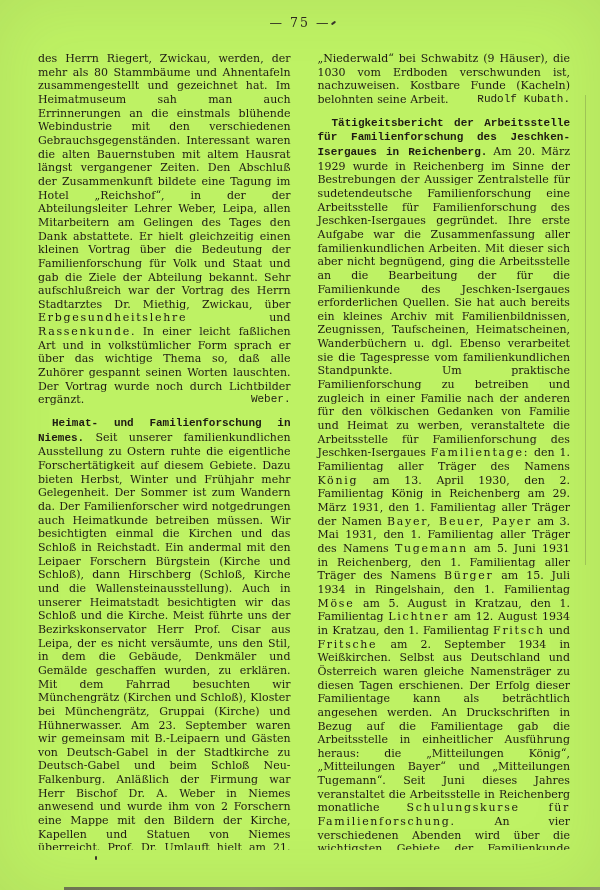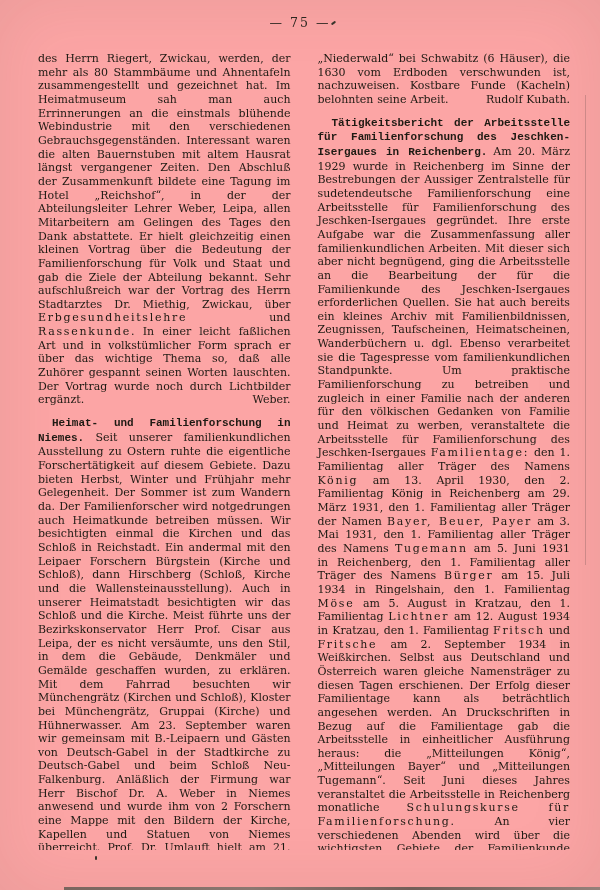--- a/index.html
+++ b/index.html
@@ -23,47 +23,47 @@
   .col{width:269px;height:806px;overflow:hidden;}
   p.par{
     margin:8px;text-align:justify;
     font-size:11px;line-height:13.65px;
     word-spacing:0.3px;
   }
   p.par.indent{text-indent:14px;}
   p.par.space-before{margin-top:9px;}
   .seg-bold{font-weight:bold;font-family:Liberation Mono, monospace;}
   .seg-spaced{letter-spacing:1.7px;}
-  .signature{float:right;padding-left:8px;}
+  .signature{float:right;padding-left:8px;font-family:Liberation Mono, monospace;}
   
   .band{
     position:absolute;bottom:0;left:64px;right:0;height:3px;
     background:linear-gradient(90deg,#5a564e 0%,#716d65 35%,#514d46 65%,#7d7971 100%);
     opacity:0.8;
   }
   .vline{
     position:absolute;top:95px;right:14px;width:1px;height:470px;
     background:rgba(60,55,48,0.22);
   }
   .speck{position:absolute;background:#3a352c;border-radius:1px;}
   .speck1{left:331px;top:22px;width:5px;height:2px;transform:rotate(-35deg);}
   .speck2{left:95px;top:856px;width:2px;height:4px;}
 </style>
 </head>
 <body>
 
-<div class="page" style="background: #fca5a5; color: rgb(30, 26, 19);">
+<div class="page" style="background: #bef264; color: rgb(30, 26, 19);">
   <div class="pageno">— 75 —</div>
   <div class="columns">
     <div class="col">
         <p class="par"><span>des Herrn Riegert, Zwickau, werden, der mehr als 80 Stammbäume und Ahnentafeln zusammengestellt und gezeichnet hat. Im Heimatmuseum sah man auch Errinnerungen an die einstmals blühende Webindustrie mit den verschiedenen Gebrauchsgegenständen. Interessant waren die alten Bauernstuben mit altem Hausrat längst vergangener Zeiten. Den Abschluß der Zusammenkunft bildete eine Tagung im Hotel „Reichshof“, in der der Abteilungsleiter Lehrer Weber, Leipa, allen Mitarbeitern am Gelingen des Tages den Dank abstattete. Er hielt gleichzeitig einen kleinen Vortrag über die Bedeutung der Familienforschung für Volk und Staat und gab die Ziele der Abteilung bekannt. Sehr aufschlußreich war der Vortrag des Herrn Stadtarztes Dr. Miethig, Zwickau, über </span><span class="seg-spaced">Erbgesundheitslehre</span><span> und </span><span class="seg-spaced">Rassenkunde</span><span>. In einer leicht faßlichen Art und in volkstümlicher Form sprach er über das wichtige Thema so, daß alle Zuhörer gespannt seinen Worten lauschten. Der Vortrag wurde noch durch Lichtbilder ergänzt.</span><span class="signature">Weber.</span></p>
         <p class="par indent space-before"><span class="seg-bold">Heimat- und Familienforschung in Niemes.</span><span> Seit unserer familienkundlichen Ausstellung zu Ostern ruhte die eigentliche Forschertätigkeit auf diesem Gebiete. Dazu bieten Herbst, Winter und Frühjahr mehr Gelegenheit. Der Sommer ist zum Wandern da. Der Familienforscher wird notgedrungen auch Heimatkunde betreiben müssen. Wir besichtigten einmal die Kirchen und das Schloß in Reichstadt. Ein andermal mit den Leipaer Forschern Bürgstein (Kirche und Schloß), dann Hirschberg (Schloß, Kirche und die Wallensteinausstellung). Auch in unserer Heimatstadt besichtigten wir das Schloß und die Kirche. Meist führte uns der Bezirkskonservator Herr Prof. Cisar aus Leipa, der es nicht versäumte, uns den Stil, in dem die Gebäude, Denkmäler und Gemälde geschaffen wurden, zu erklären. Mit dem Fahrrad besuchten wir Münchengrätz (Kirchen und Schloß), Kloster bei Münchengrätz, Gruppai (Kirche) und Hühnerwasser. Am 23. September waren wir gemeinsam mit B.-Leipaern und Gästen von Deutsch-Gabel in der Stadtkirche zu Deutsch-Gabel und beim Schloß Neu-Falkenburg. Anläßlich der Firmung war Herr Bischof Dr. A. Weber in Niemes anwesend und wurde ihm von 2 Forschern eine Mappe mit den Bildern der Kirche, Kapellen und Statuen von Niemes überreicht. Prof. Dr. Umlauft hielt am 21. September 1934 einen Vortrag über „Das Lichtbild im Dienste der Heimat- und Familienforschung“. Selbständige Forschungen betrieb Herr Pflastermeister Suske, dem es nach spärlichen Matrikenaufzeichnungen gelang, eine ehemalige Siedlung</span></p>
       </div>
     <div class="col">
-        <p class="par"><span>„Niederwald“ bei Schwabitz (6 Häuser), die 1630 vom Erdboden verschwunden ist, nachzuweisen. Kostbare Funde (Kacheln) belohnten seine Arbeit.</span><span class="signature">Rudolf Kubath.</span></p>
+        <p class="par"><span>„Niederwald“ bei Schwabitz (9 Häuser), die 1030 vom Erdboden verschwunden ist, nachzuweisen. Kostbare Funde (Kacheln) belohnten seine Arbeit.</span><span class="signature">Rudolf Kubath.</span></p>
         <p class="par indent space-before"><span class="seg-bold">Tätigkeitsbericht der Arbeitsstelle für Familienforschung des Jeschken-Isergaues in Reichenberg.</span><span> Am 20. März 1929 wurde in Reichenberg im Sinne der Bestrebungen der Aussiger Zentralstelle für sudetendeutsche Familienforschung eine Arbeitsstelle für Familienforschung des Jeschken-Isergaues gegründet. Ihre erste Aufgabe war die Zusammenfassung aller familienkundlichen Arbeiten. Mit dieser sich aber nicht begnügend, ging die Arbeitsstelle an die Bearbeitung der für die Familienkunde des Jeschken-Isergaues erforderlichen Quellen. Sie hat auch bereits ein kleines Archiv mit Familienbildnissen, Zeugnissen, Taufscheinen, Heimatscheinen, Wanderbüchern u. dgl. Ebenso verarbeitet sie die Tagespresse vom familienkundlichen Standpunkte. Um praktische Familienforschung zu betreiben und zugleich in einer Familie nach der anderen für den völkischen Gedanken von Familie und Heimat zu werben, veranstaltete die Arbeitsstelle für Familienforschung des Jeschken-Isergaues </span><span class="seg-spaced">Familientage:</span><span> den 1. Familientag aller Träger des Namens </span><span class="seg-spaced">König</span><span> am 13. April 1930, den 2. Familientag König in Reichenberg am 29. März 1931, den 1. Familientag aller Träger der Namen </span><span class="seg-spaced">Bayer, Beuer, Payer</span><span> am 3. Mai 1931, den 1. Familientag aller Träger des Namens </span><span class="seg-spaced">Tugemann</span><span> am 5. Juni 1931 in Reichenberg, den 1. Familientag aller Träger des Namens </span><span class="seg-spaced">Bürger</span><span> am 15. Juli 1934 in Ringelshain, den 1. Familientag </span><span class="seg-spaced">Möse</span><span> am 5. August in Kratzau, den 1. Familientag </span><span class="seg-spaced">Lichtner</span><span> am 12. August 1934 in Kratzau, den 1. Familientag </span><span class="seg-spaced">Fritsch</span><span> und </span><span class="seg-spaced">Fritsche</span><span> am 2. September 1934 in Weißkirchen. Selbst aus Deutschland und Österreich waren gleiche Namensträger zu diesen Tagen erschienen. Der Erfolg dieser Familientage kann als beträchtlich angesehen werden. An Druckschriften in Bezug auf die Familientage gab die Arbeitsstelle in einheitlicher Ausführung heraus: die „Mitteilungen König“, „Mitteilungen Bayer“ und „Mitteilungen Tugemann“. Seit Juni dieses Jahres veranstaltet die Arbeitsstelle in Reichenberg monatliche </span><span class="seg-spaced">Schulungskurse für Familienforschung.</span><span> An vier verschiedenen Abenden wird über die wichtigsten Gebiete der Familienkunde einführend gesprochen. In diesen Kursen findet jeder den Weg zum Wesen unserer Arbeit. Einzelfamilienforschung, Bevölkerungsforschung, Vererbungslehre und Rassenkunde sind Gegenstand unserer Kurse. Seit Juli dieses Jahres</span></p>
       </div>
   </div>
   <div class="band"></div>
   <div class="vline"></div>
   <div class="speck speck1"></div>
   <div class="speck speck2"></div>
 </div>
 
 </body></html>

